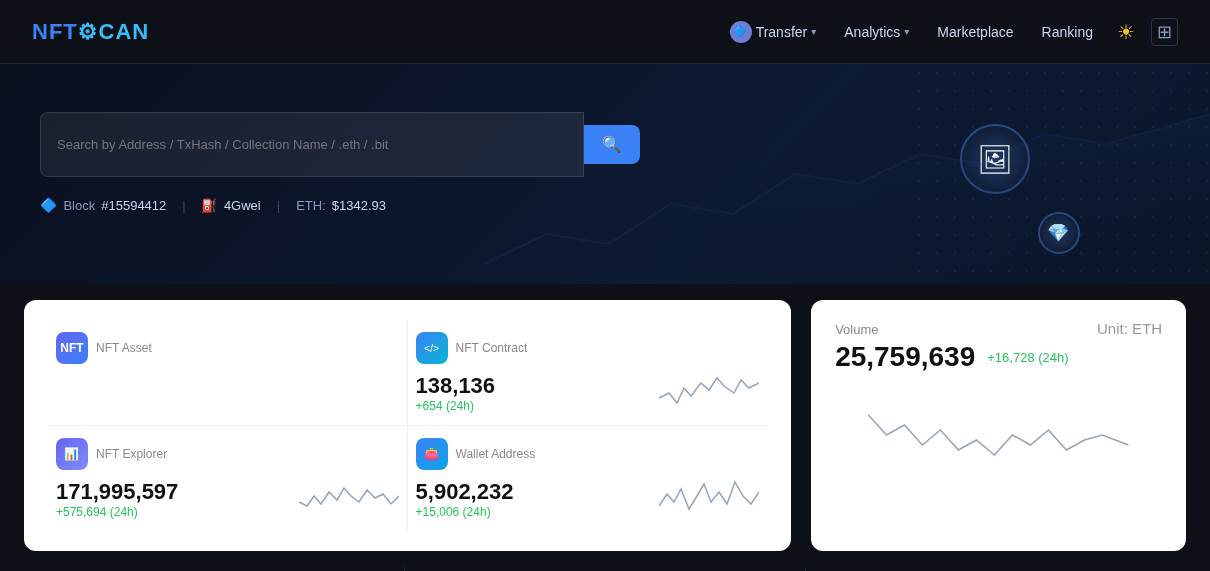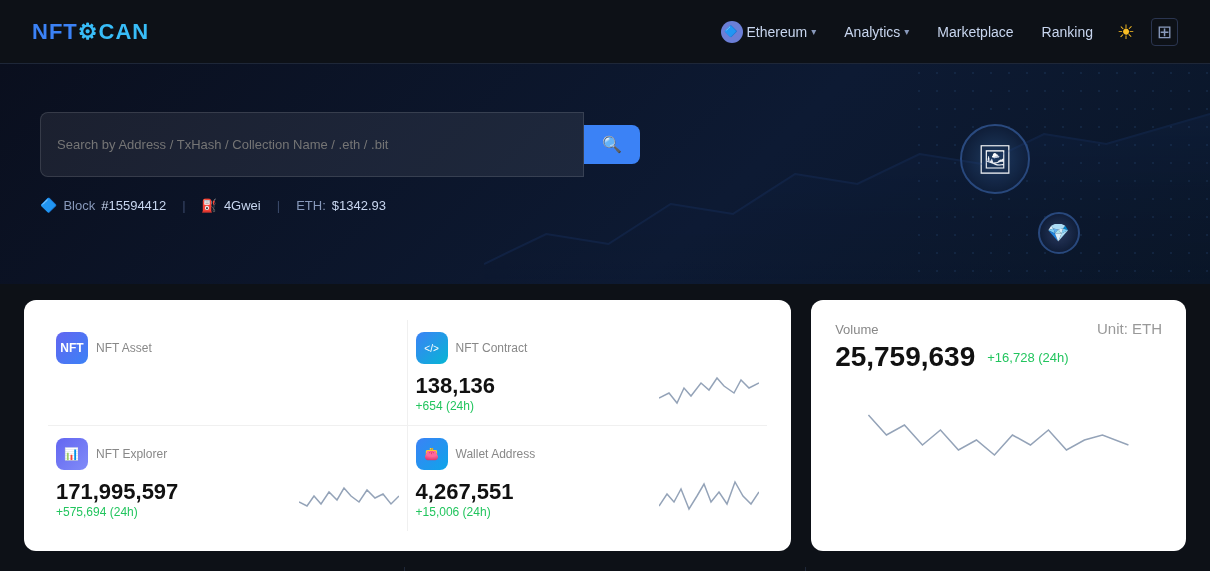--- a/index.html
+++ b/index.html
@@ -174,21 +174,21 @@
 
 <nav>
   <div class="nav-logo">
     <span class="logo-text">
       <span class="logo-nft">NFT</span><span class="logo-dot">⚙</span><span class="logo-scan">CAN</span>
     </span>
   </div>
   <div class="nav-links">
     <div class="nav-link">
       <span class="nav-icon-eth">🔷</span>
-      <span>Ethereum</span>
+      <span>Transfer</span>
       <span class="caret">▾</span>
     </div>
     <div class="nav-link">
       <span>Analytics</span>
       <span class="caret">▾</span>
     </div>
     <div class="nav-link">
       <span>Marketplace</span>
     </div>
     <div class="nav-link">
@@ -283,21 +283,21 @@
       </div>
     </div>
 
     <div class="stat-item">
       <div class="stat-header">
         <div class="stat-icon-wallet">👛</div>
         <span class="stat-label">Wallet Address</span>
       </div>
       <div class="stat-body">
         <div class="stat-numbers">
-          <div class="stat-value">4,267,551</div>
+          <div class="stat-value">5,902,232</div>
           <div class="stat-change">+15,006 (24h)</div>
         </div>
         <svg class="stat-mini-chart mini" viewBox="0 0 100 45" width="100" height="45">
           <polyline points="0,32 8,20 15,28 22,15 30,35 38,22 45,10 52,28 60,18 68,30 76,8 84,22 92,30 100,18" fill="none" stroke="#94a3b8" stroke-width="1.5"></polyline>
         </svg>
       </div>
     </div>
   </div>
 
   <div class="stats-card-right">

